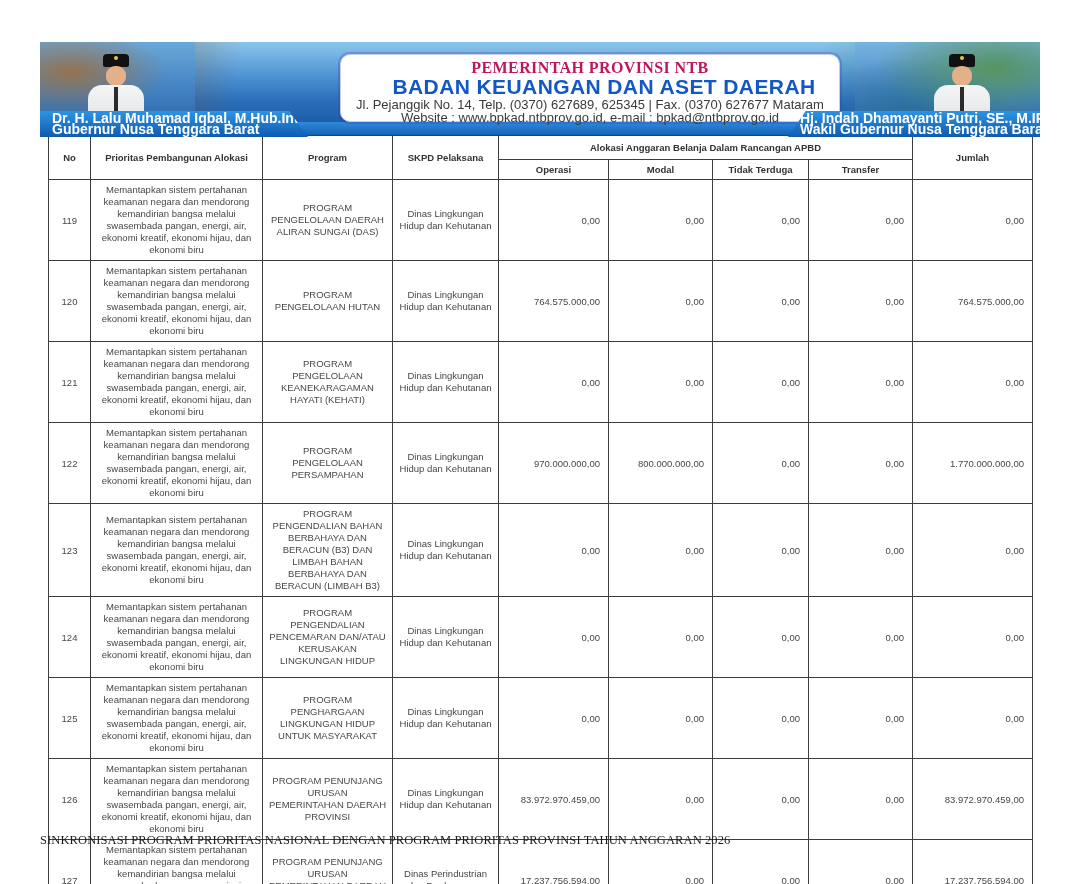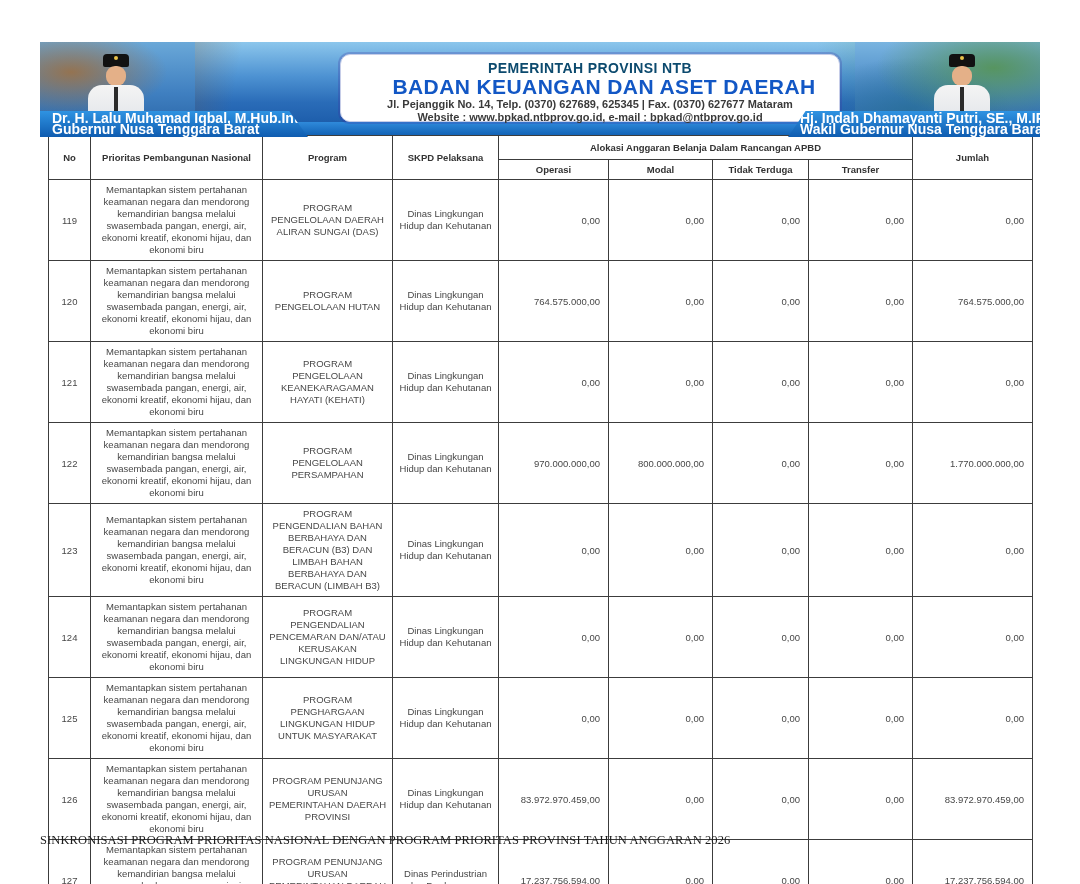--- a/index.html
+++ b/index.html
@@ -55,23 +55,23 @@
   .hijab .face { background:#e4b088; }
   .hijab .veil { position:absolute; left:22px; top:8px; width:32px; height:30px;
                   background:#f2f2f2; border-radius:50% 50% 40% 40%; z-index:-1; }
 
   .letterhead-box {
     position:absolute; left:300px; top:12px; width:500px; height:68px;
     background:#ffffff; border-radius:10px; border:1px solid #c6cde8;
     box-shadow:0 0 0 2px rgba(58,47,160,0.25);
     text-align:center; padding-top:5px;
   }
-  .lh-line1 { font-size:14px; font-weight:bold; color:#0c4a6e; letter-spacing:0.4px; line-height:16px; }
+  .lh-line1 { font-size:16px; font-weight:bold; color:#be185d; letter-spacing:0.4px; line-height:16px;font-family:Liberation Serif, serif; }
   .lh-line2 { font-size:21px; font-weight:bold; color:#1257c5; letter-spacing:0.4px; line-height:22px;margin-left:28px; }
-  .lh-line3, .lh-line4 { font-size:11px; font-weight:bold; color:#3a3a3a; line-height:13px; }
+  .lh-line3, .lh-line4 { font-size:13px; font-weight:normal; color:#3a3a3a; line-height:13px; }
 
   .ribbon {
     position:absolute; bottom:-9px; height:26px; z-index:3;
     background:linear-gradient(180deg,#2f93e2 0%, #0f5cb0 100%);
     color:#ffffff; font-size:14px; font-weight:bold; line-height:11px;
     padding:2px 10px 0 12px; white-space:nowrap;
   }
   .ribbon-left  { left:0;  width:268px; clip-path:polygon(0 0, 93% 0, 100% 100%, 0 100%); }
   .ribbon-right { right:0; width:252px; clip-path:polygon(7% 0, 100% 0, 100% 100%, 0 100%);
                   text-align:center; padding-right:8px; }
@@ -147,21 +147,21 @@
       <col style="width:106px">
         <col style="width:110px">
         <col style="width:104px">
       <col style="width:96px">
         <col style="width:104px">
         <col style="width:120px">
     </colgroup>
     <thead>
       <tr class="h1">
         <th rowspan="2">No</th>
-        <th rowspan="2">Prioritas Pembangunan Nasional</th>
+        <th rowspan="2">Prioritas Pembangunan Alokasi</th>
         <th rowspan="2">Program</th>
         <th rowspan="2">SKPD Pelaksana</th>
         <th colspan="4">Alokasi Anggaran Belanja Dalam Rancangan APBD</th>
         <th rowspan="2">Jumlah</th>
       </tr>
       <tr class="h2">
         <th>Operasi</th>
         <th>Modal</th>
         <th>Tidak Terduga</th>
         <th>Transfer</th>

